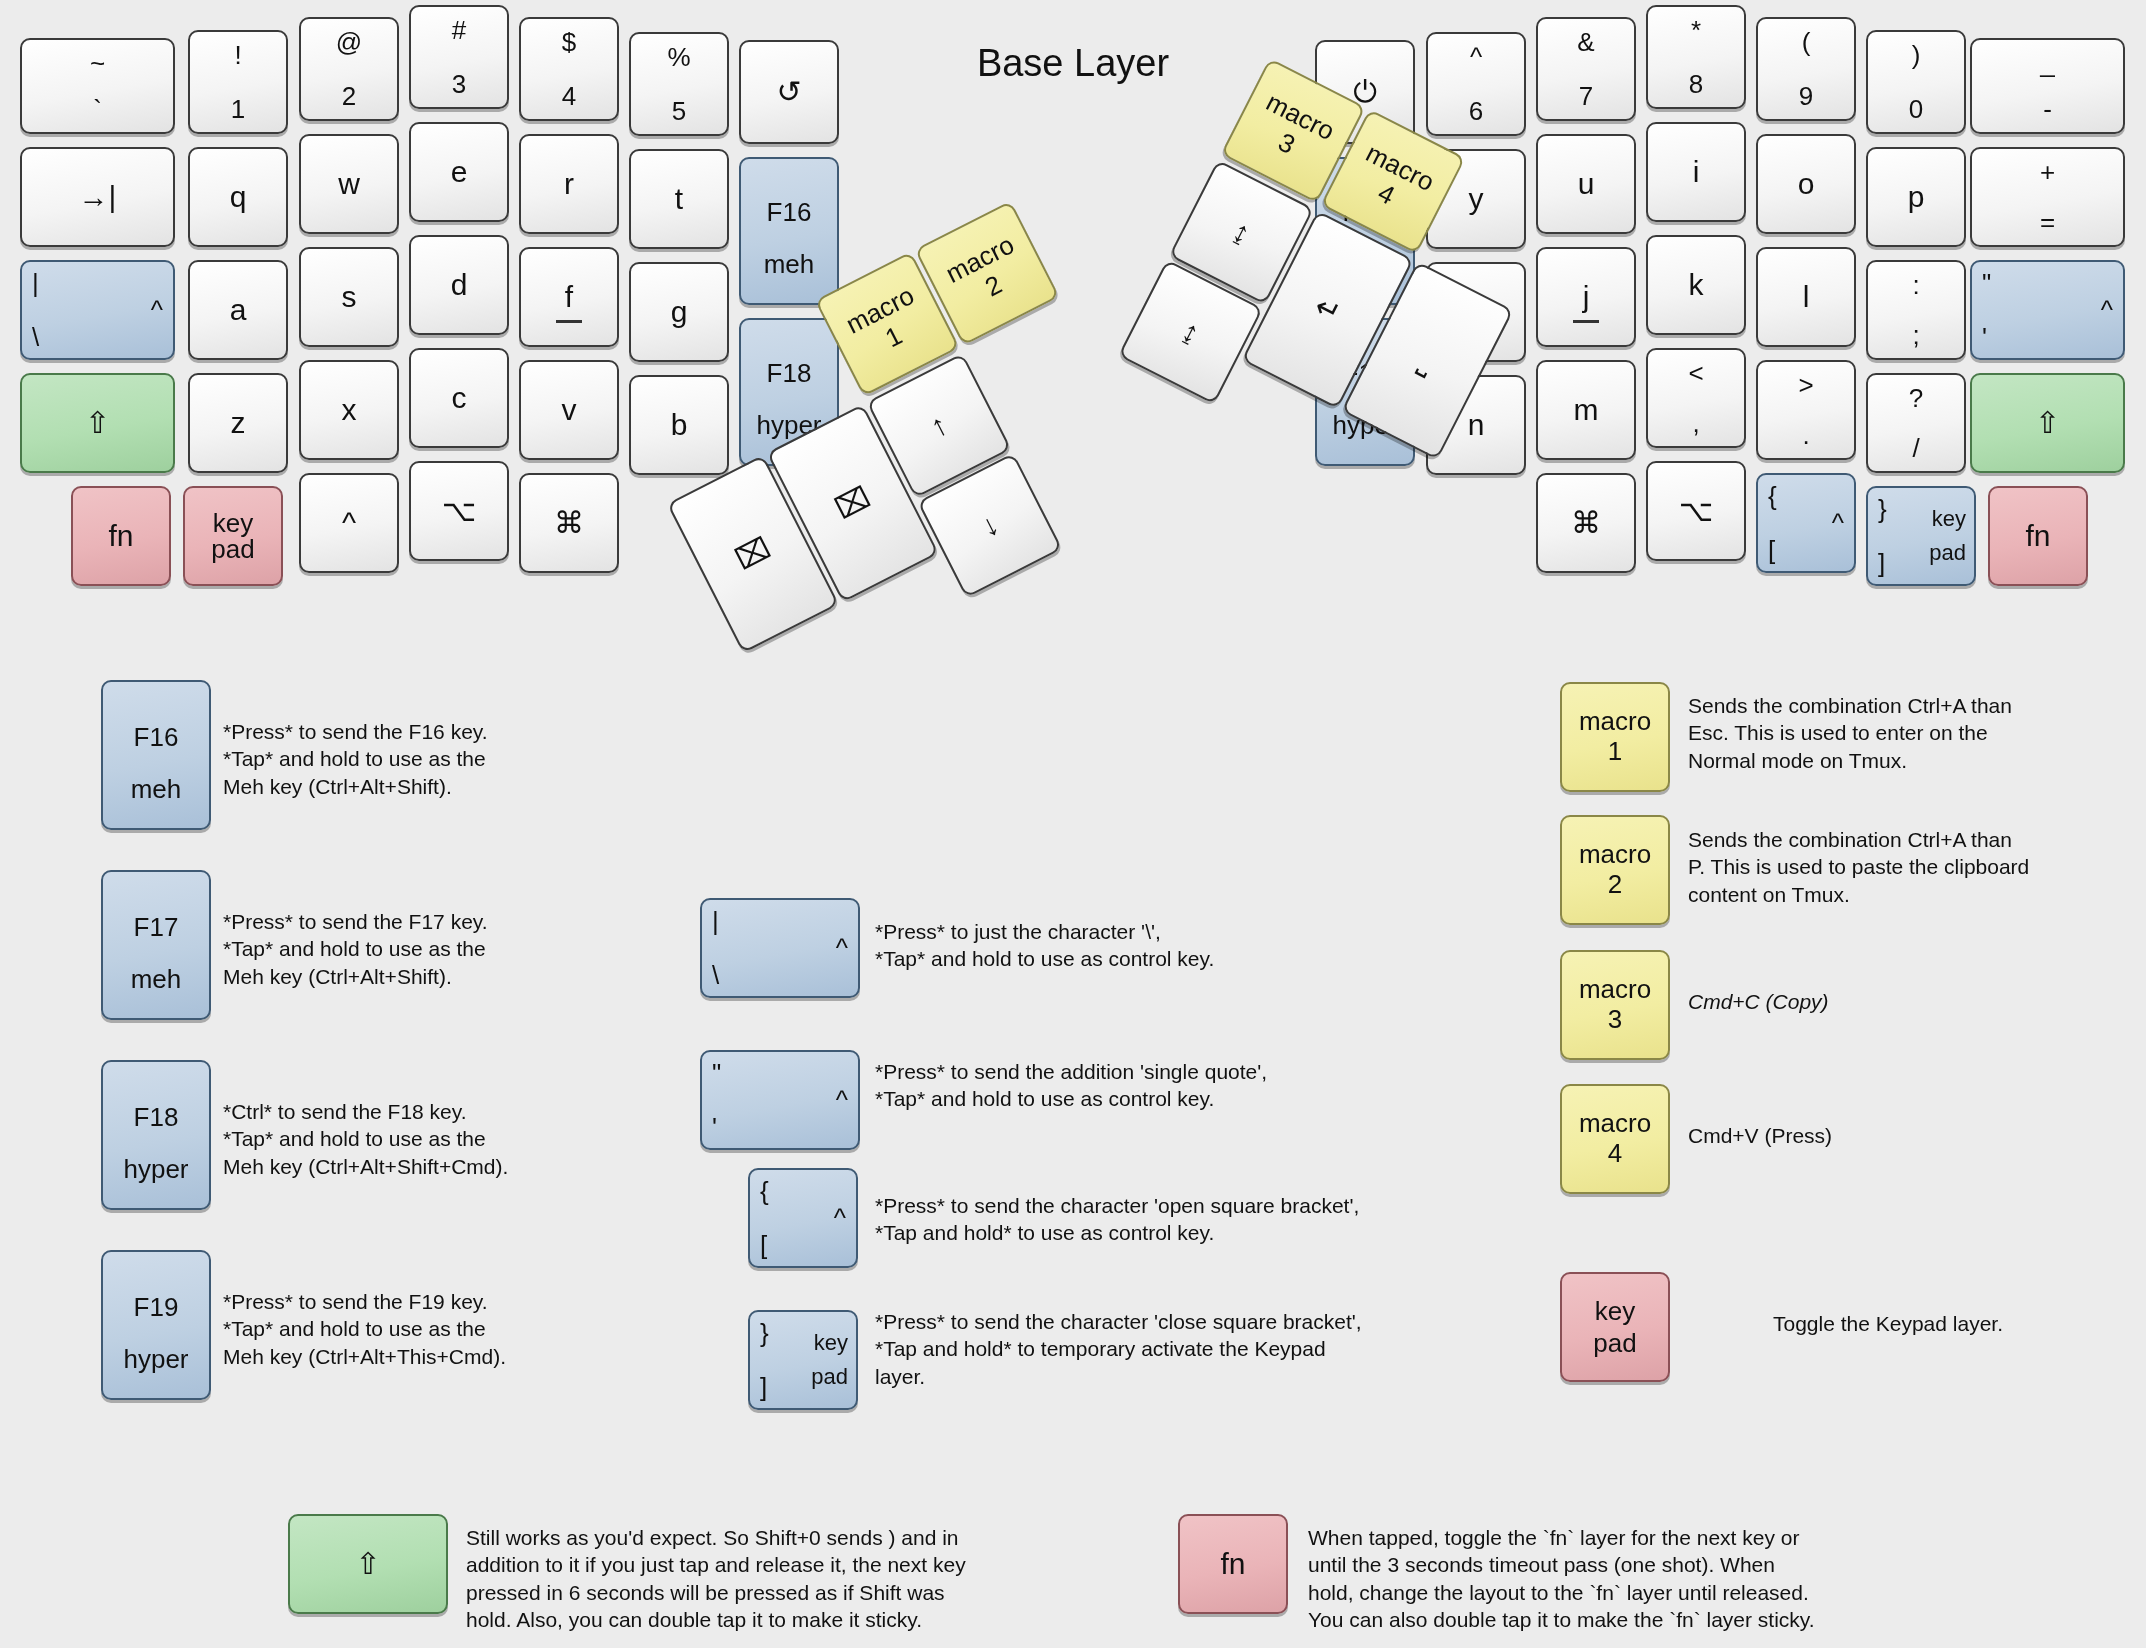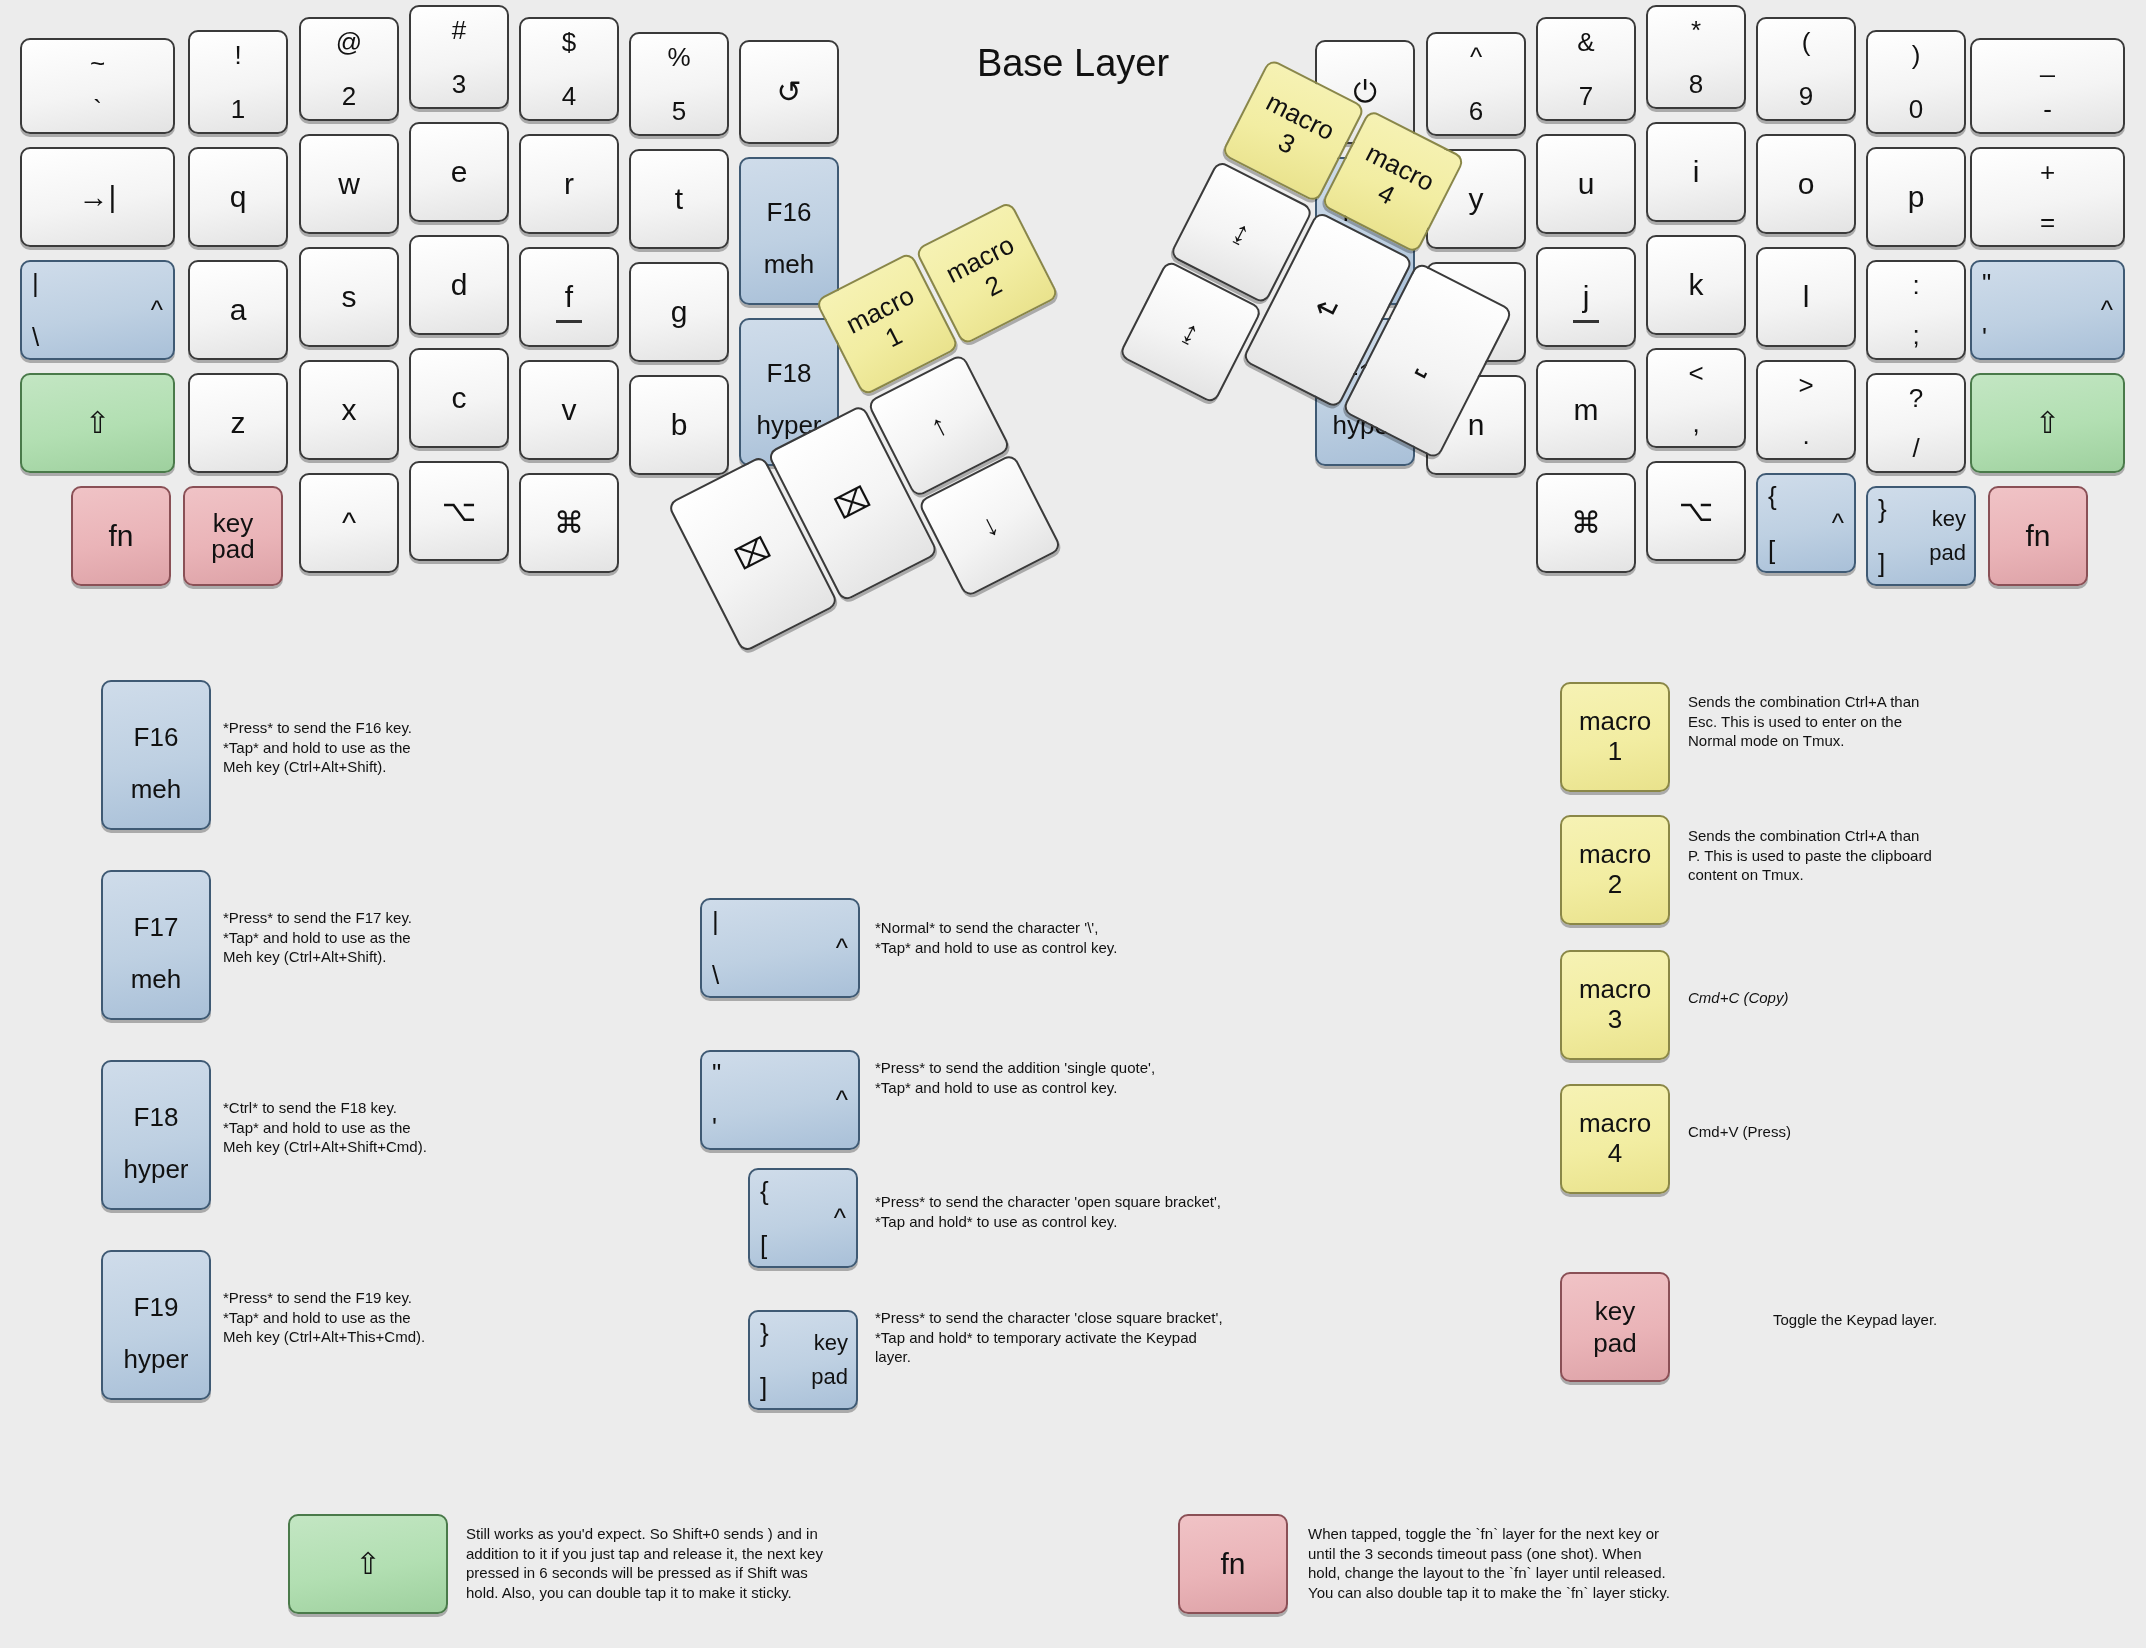--- a/index.html
+++ b/index.html
@@ -59,21 +59,21 @@
   }
   .key.yellow{
     background:linear-gradient(170deg,#f6f2b4 0%,#f2eda2 55%,#e9e28c 100%);
     border-color:#8a8747;
   }
 
   
   .legend-key{ position:absolute; }
   .legend-text{
     position:absolute;
-    font-size:15px;
+    font-size:21px;
     color:#111;
     line-height:1.30;
     white-space:pre-line;
   }
   .thumb-wrap{ position:absolute; }
 </style>
 </head>
 <body>
 
 <div class="layer-title">Base Layer</div>
@@ -389,21 +389,21 @@
 </div>
 <div class="legend-text" style="left:223px;top:1288px;width:360px;">*Press* to send the F19 key.
 *Tap* and hold to use as the
 Meh key (Ctrl+Alt+This+Cmd).</div>
 
 <div class="key blue legend-key" style="left:700px;top:898px;width:160px;height:100px;">
   <span class="lbl tl">|</span>
   <span class="lbl bl">\</span>
   <span class="lbl cr">^</span>
 </div>
-<div class="legend-text" style="left:875px;top:918px;width:430px;">*Normal* to send the character '\',
+<div class="legend-text" style="left:875px;top:918px;width:430px;">*Press* to just the character '\',
 *Tap* and hold to use as control key.</div>
 
 <div class="key blue legend-key" style="left:700px;top:1050px;width:160px;height:100px;">
   <span class="lbl tl">"</span>
   <span class="lbl bl">'</span>
   <span class="lbl cr">^</span>
 </div>
 <div class="legend-text" style="left:875px;top:1058px;width:500px;">*Press* to send the addition 'single quote',
 *Tap* and hold to use as control key.</div>
 

